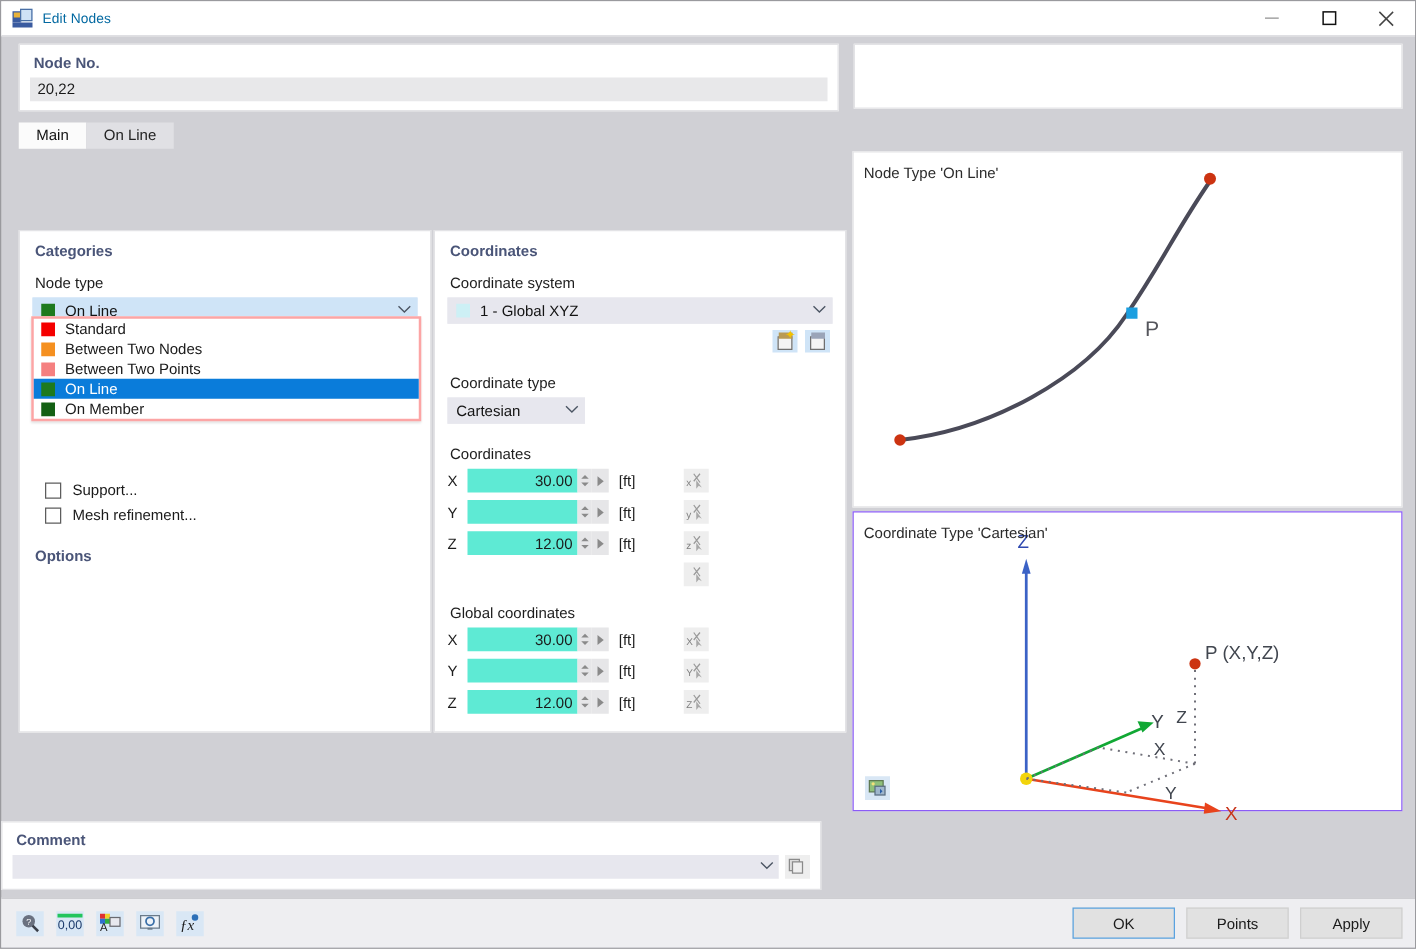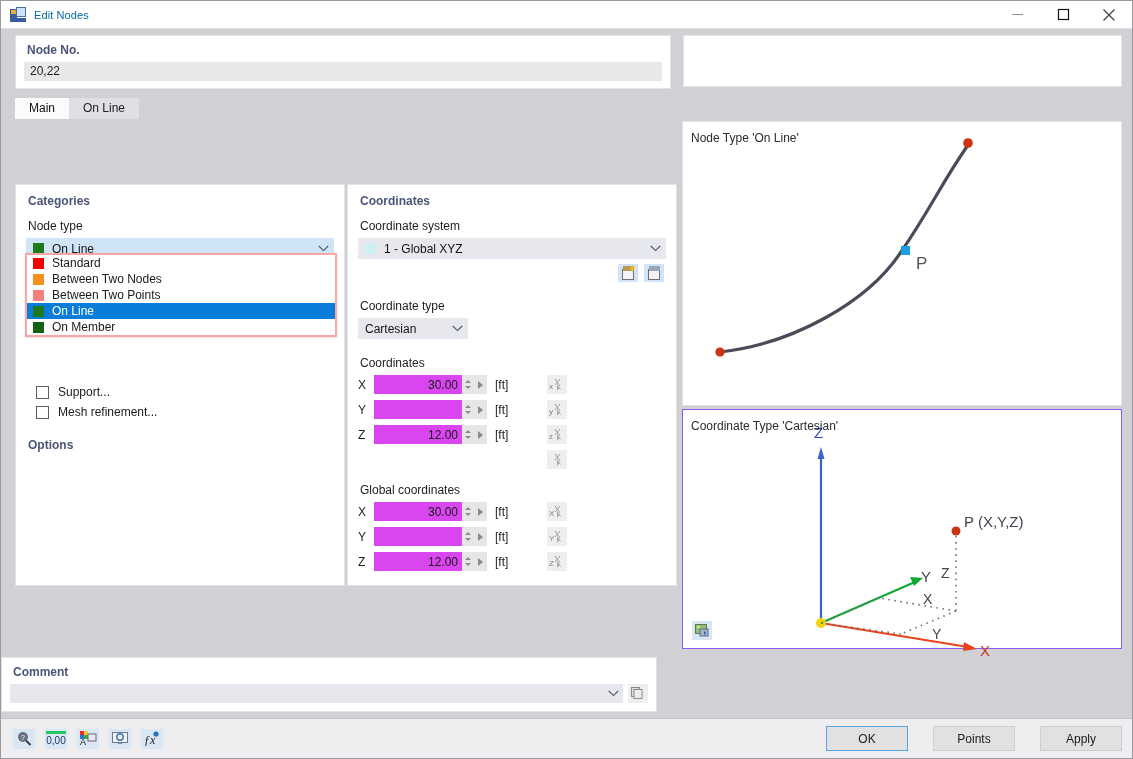--- a/index.html
+++ b/index.html
@@ -135,21 +135,21 @@
   }
   .cb {
     width: 13px; height: 13px; flex: 0 0 13px;
     border: 1px solid #5d5d5d; background: #fff;
   }
 
   
   .num-row { display: flex; align-items: center; margin-bottom: 6px; }
   .axis-lbl { width: 16px; font-size: 12px; color:#1d1d1d; }
   .spin {
-    width: 88px; height: 19px; background: #d946ef;
+    width: 88px; height: 19px; background: #5eead4;
     display: flex; align-items: center; justify-content: flex-end;
     padding-right: 4px; font-size: 12px; color:#1a1a1a;
   }
   .spin-btns {
     width: 11px; height: 19px; background:#e6e6e8;
     display:flex; flex-direction:column; align-items:center; justify-content:center;
     gap: 3px;
   }
   .sb-up, .sb-dn {
     width:0; height:0; border-left:3px solid transparent; border-right:3px solid transparent;
@@ -196,21 +196,21 @@
     border-top: 1px solid #c3c3c8; margin-top: 6px;
     background: #eeeef1;
     padding: 0 10px 0 12px;
   }
   .tool-icon {
     width: 22px; height: 20px; background:#d9e7f5;
     display:flex; align-items:center; justify-content:center;
     margin-right: 10px; font-size: 10px; color:#24406b;
     position: relative;
   }
-  #footer-btns { margin-left: auto; display:flex; gap: 25px; }
+  #footer-btns { margin-left: auto; display:flex; gap: 9px; }
   .dlg-btn {
     width: 82px; height: 25px; background:#e1e1e1; border:1px solid #cfcfcf;
     font-size: 12px; color:#1b1b1b; display:flex; align-items:center; justify-content:center;
     cursor: default;
   }
   .dlg-btn.primary { border: 1px solid #5aa2e0; }
 
   svg { overflow: visible; }
 </style>
 </head>

